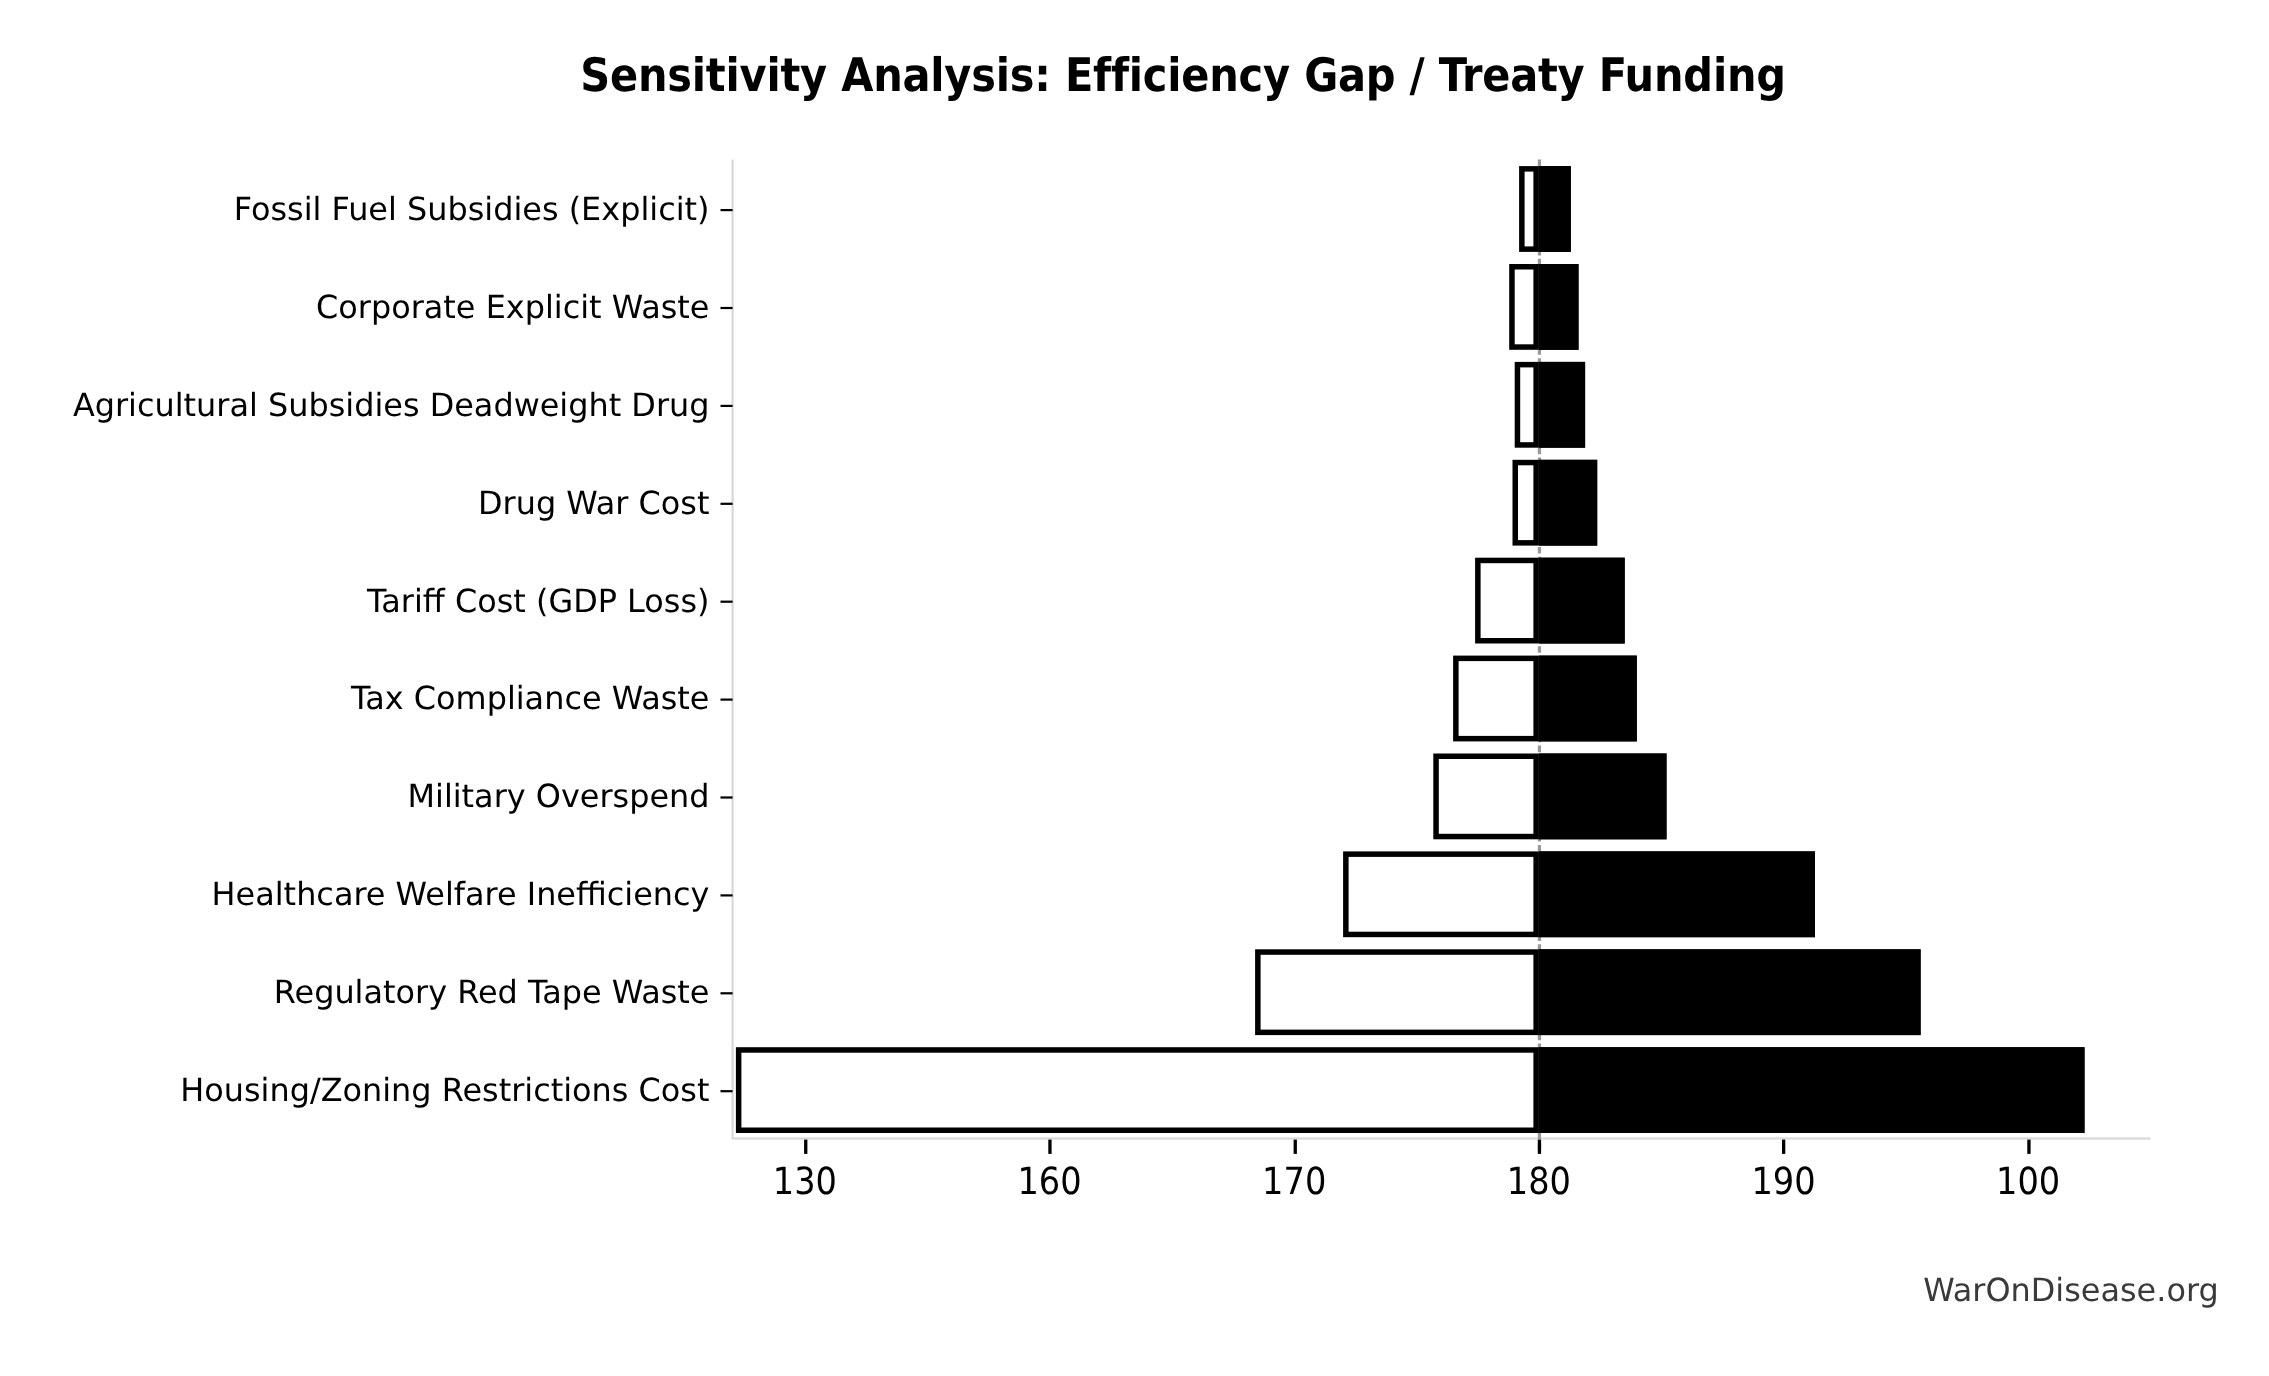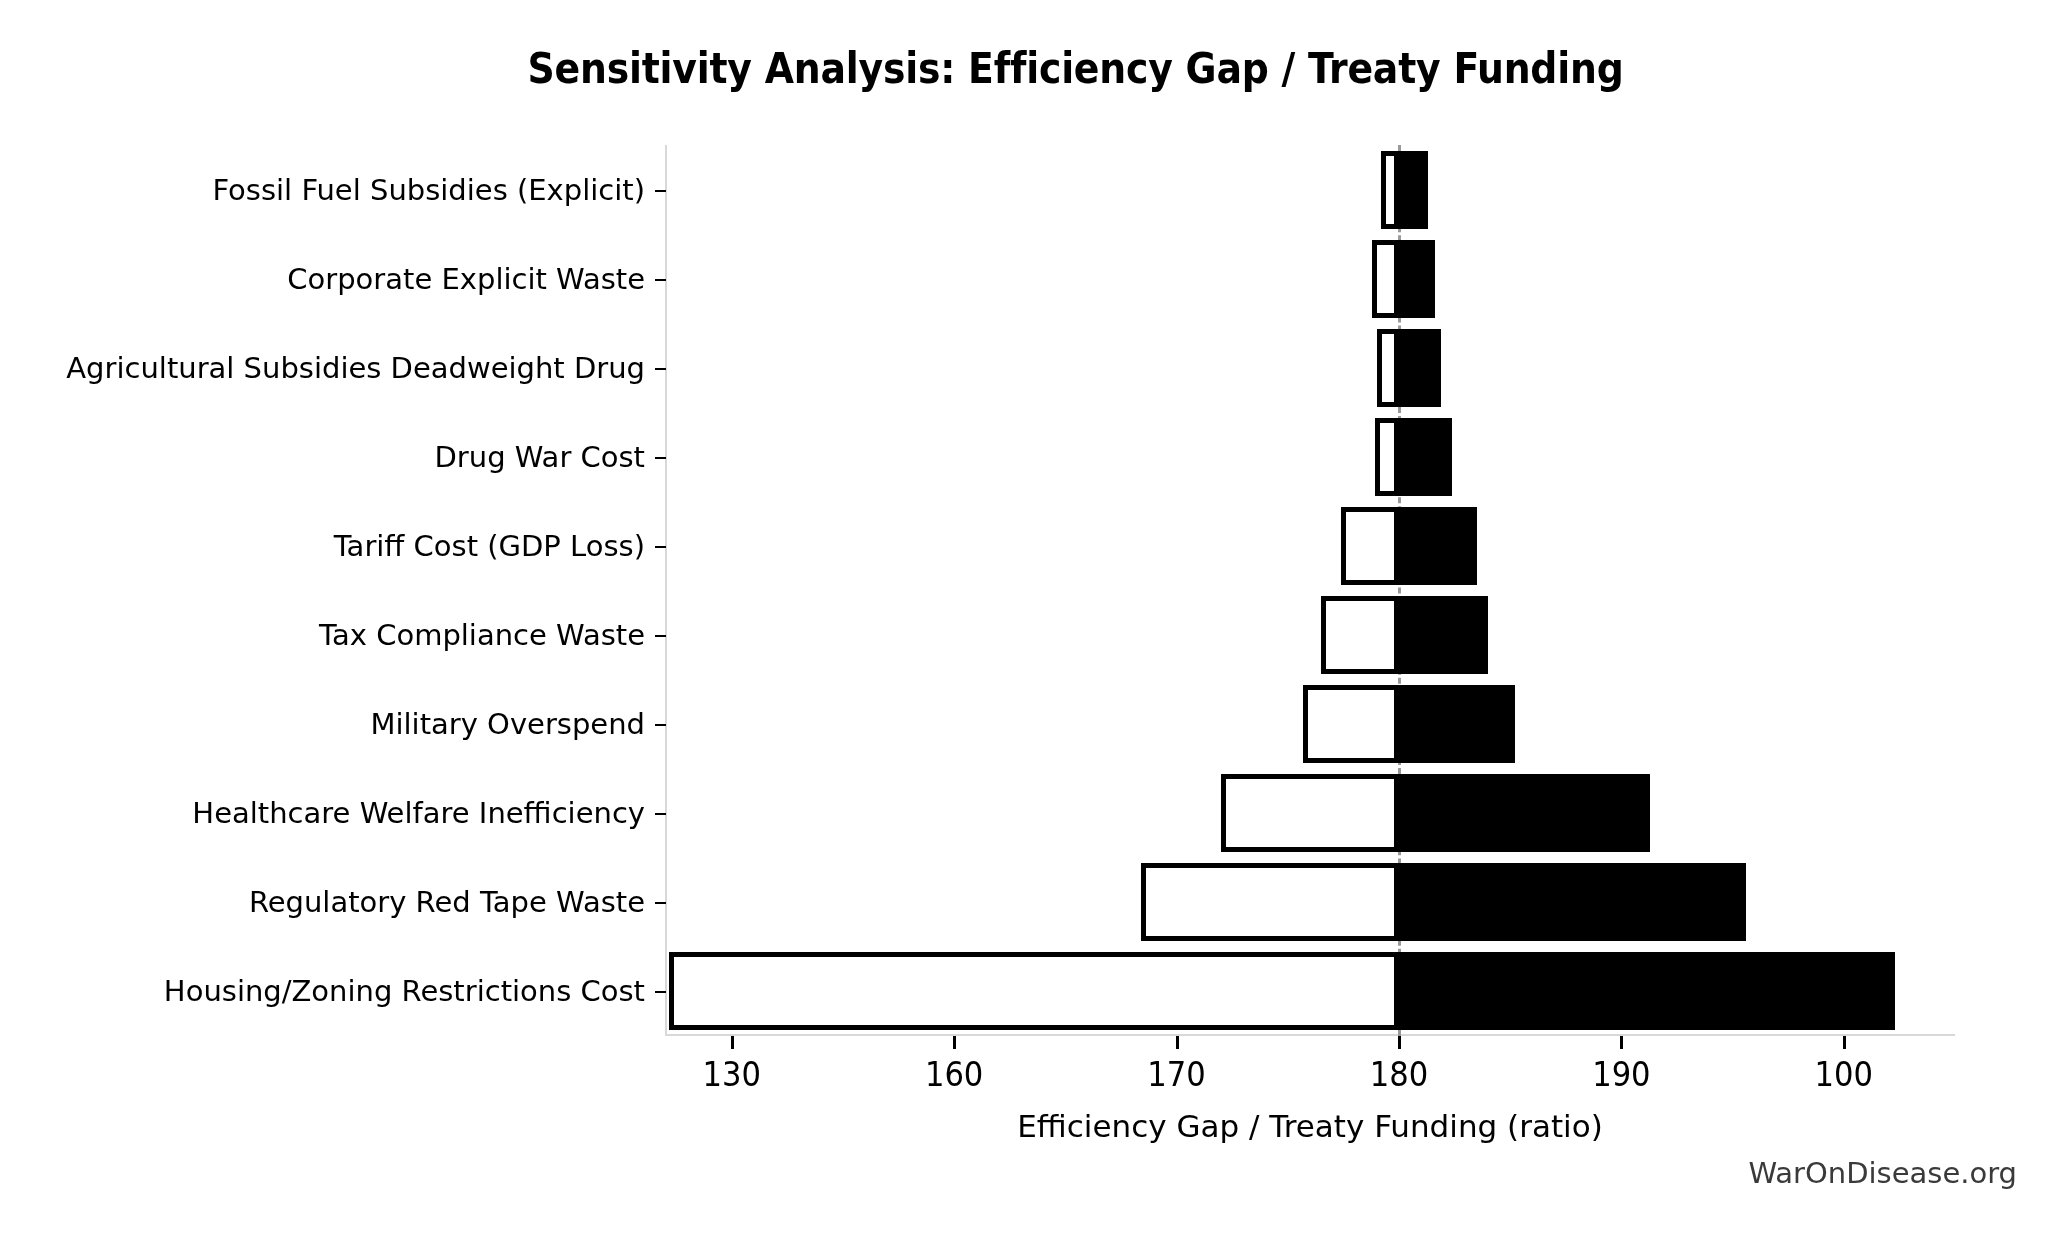--- a/index.html
+++ b/index.html
@@ -166,16 +166,15 @@
       <div class="xtick-mark" style="left: 1175.55px;"></div>
       <div class="xtick-label" style="left: 1176.55px; text-align: right;">170</div>
       <div class="xtick-mark" style="left: 1397.97px;"></div>
       <div class="xtick-label" style="left: 1398.97px;">180</div>
       <div class="xtick-mark" style="left: 1620.38px;"></div>
       <div class="xtick-label" style="left: 1621.38px;">190</div>
       <div class="xtick-mark" style="left: 1842.79px;"></div>
       <div class="xtick-label" style="left: 1843.79px;">100</div>
     </div>
 
-  <div class="xaxis-title">Efficiency Gap / Treaty Funding (ratio)</div>
 
   <div class="watermark">WarOnDisease.org</div>
 </div>
 
 </body></html>

